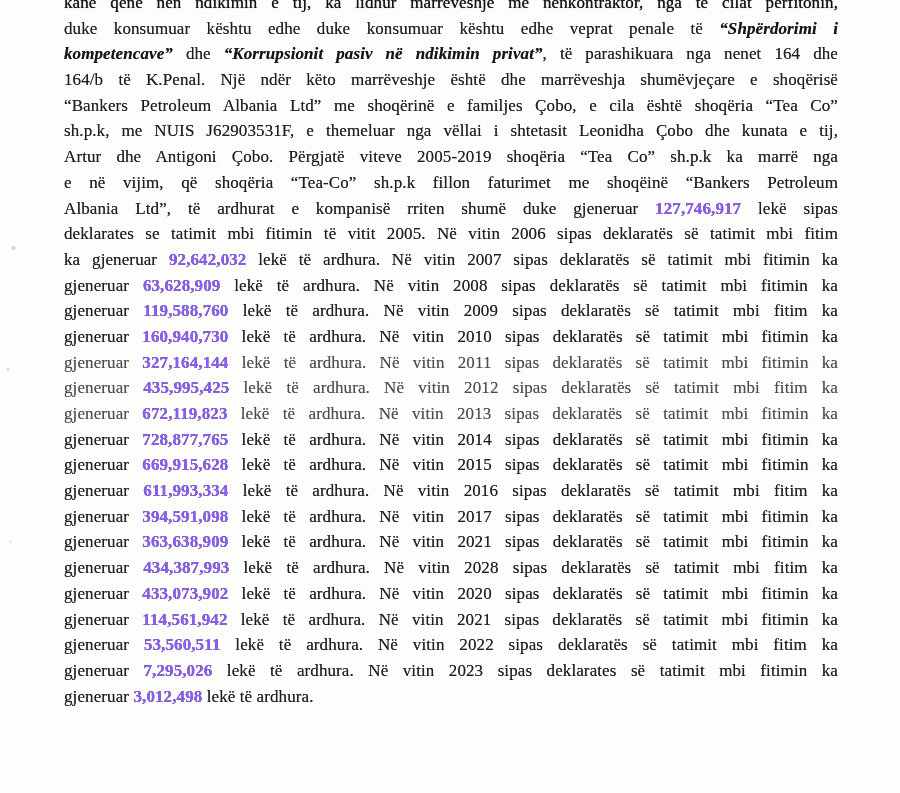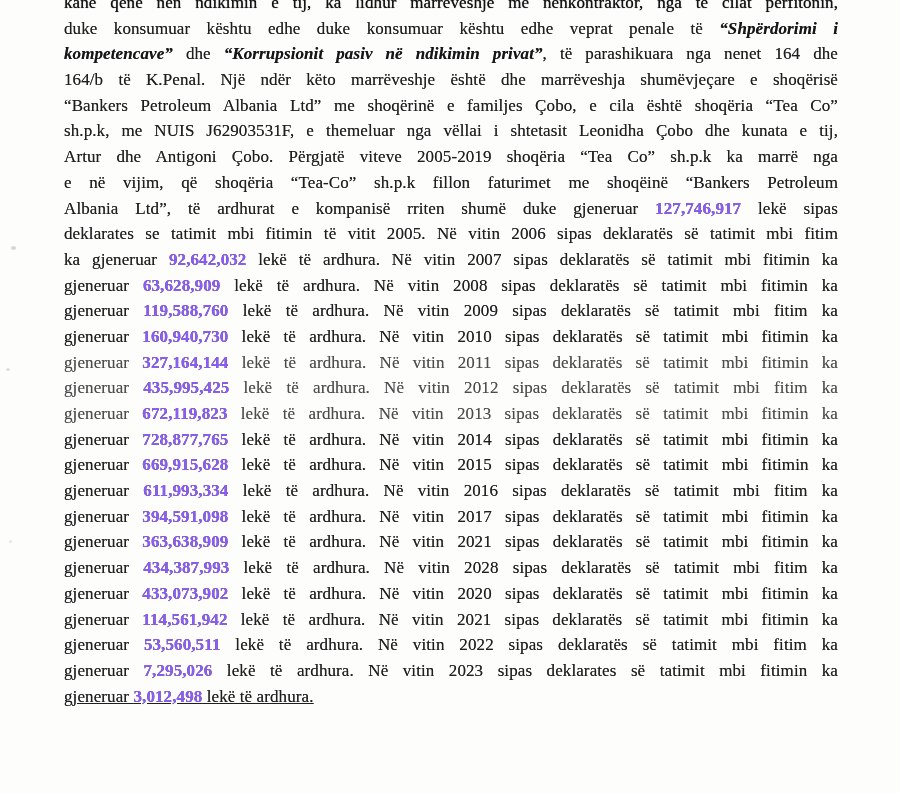--- a/index.html
+++ b/index.html
@@ -34,21 +34,20 @@
     text-align: justify;
     text-align-last: justify;
     overflow: hidden;
     white-space: normal;
     letter-spacing: 0.1px;
     text-shadow: 0 0 0.45px rgba(20,20,20,0.65);
   }
   .line.nojust {
     text-align: center;
     text-align-last: left;
-    text-decoration: underline;
   }
   
   .line:nth-child(15), .line:nth-child(16), .line:nth-child(17) {
     color: #4c4c4c;
     text-shadow: 0 0 0.6px rgba(70,70,70,0.5);
   }
   
   .line:nth-child(1) {
     color: #111;
     text-shadow: 0 0 0.8px rgba(0,0,0,0.8);

